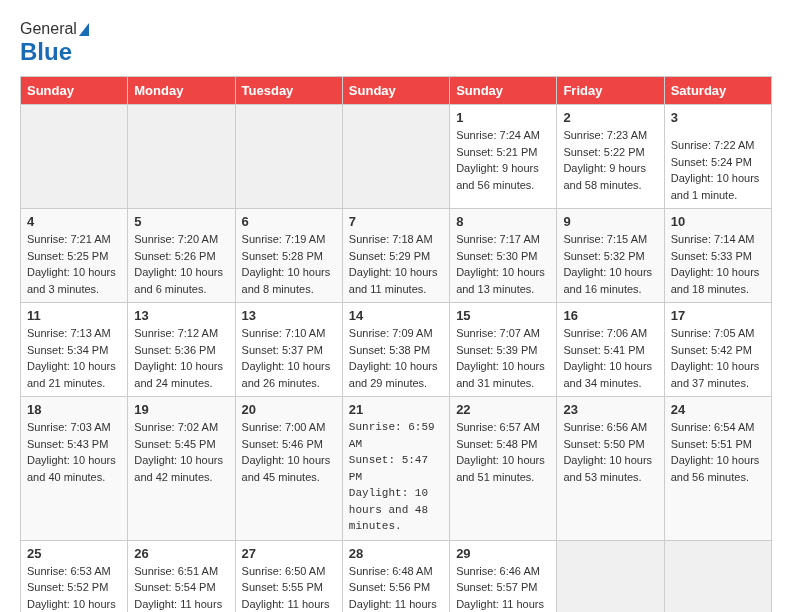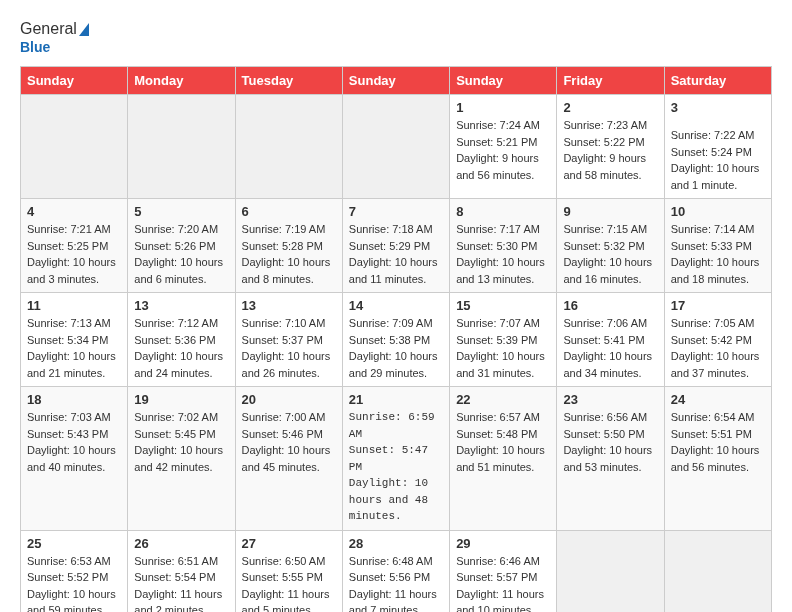--- a/index.html
+++ b/index.html
@@ -78,21 +78,21 @@
   </style>
 </head>
 <body>
 
 <div class="header-area">
   <div class="logo">
     <div>
       <span class="logo-general">General</span><span style="display:inline-block;width:0;height:0;border-left:10px solid transparent;border-right:0px solid transparent;border-bottom:13px solid #1a6bb5;margin-left:2px;vertical-align:middle;"></span>
     </div>
     <div>
-      <span class="logo-blue" style="font-size:14px;font-weight:bold;color:#1a6bb5;">Blue</span>
+      <span class="logo-blue" style="font-size:24px;font-weight:bold;color:#1a6bb5;">Blue</span>
     </div>
   </div>
   <div class="title-area">
     <div class="month-title"></div>
     <div class="location"></div>
   </div>
 </div>
 
 <table>
   <thead>

